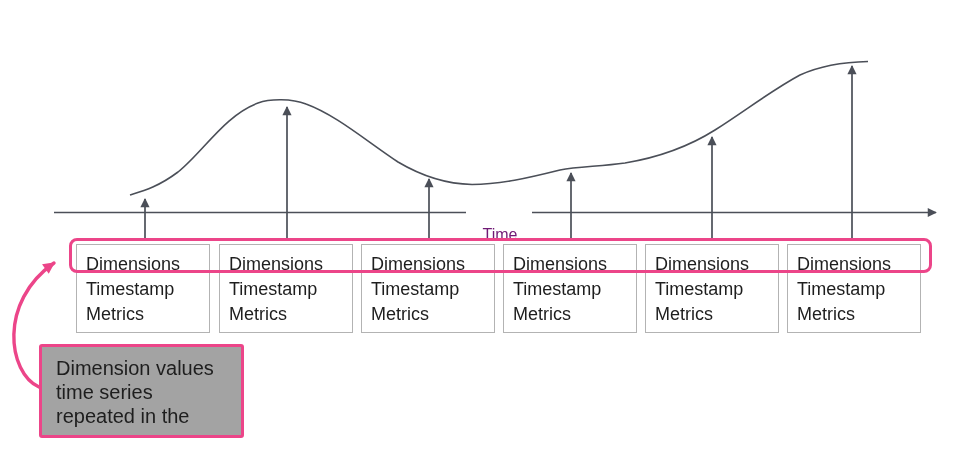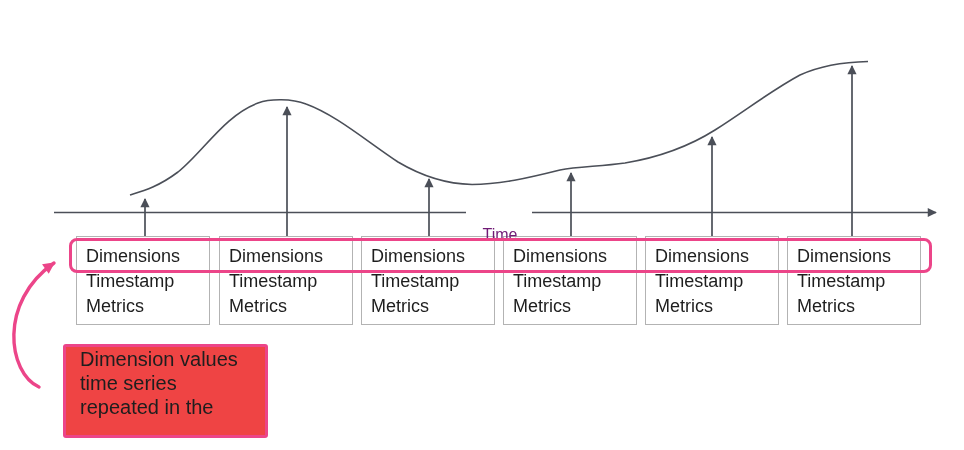--- a/index.html
+++ b/index.html
@@ -6,21 +6,21 @@
   .canvas{
     position:relative;
     width:964px;height:450px;
     background:#ffffff;
     font-family:"Liberation Sans","DejaVu Sans",sans-serif;
     overflow:hidden;
   }
   .layer-svg{position:absolute;left:0;top:0;pointer-events:none;}
   .record-box{
     position:absolute;
-    top:236px;width:134px;height:89px;
+    top:244px;width:134px;height:89px;
     box-sizing:border-box;
     border:1.5px solid #b3b3b3;
     background:#ffffff;
     padding:7px 4px 0 9px;
     z-index:2;
   }
   .record-box .field{
     font-size:18px;
     line-height:25px;
     color:#1e1e1e;
@@ -46,24 +46,23 @@
     z-index:2;
     margin-top:24px;
   }
   .annotation-box{
     position:absolute;
     left:39px;top:344px;
     width:205px;height:94px;
     box-sizing:border-box;
     border:3.5px solid #ec4589;
     border-radius:3px;
-    background:#ef4444;
-    padding:0 6px 0 14px;
+    background:#a3a3a3;
+    padding:9px 6px 0 14px;
     z-index:3;
-    margin-left:24px;
   }
   .annotation-box .ann-line{
     font-size:20px;
     line-height:24px;
     color:#1e1e1e;
     white-space:nowrap;
   }
 </style>
 </head>
 <body>

